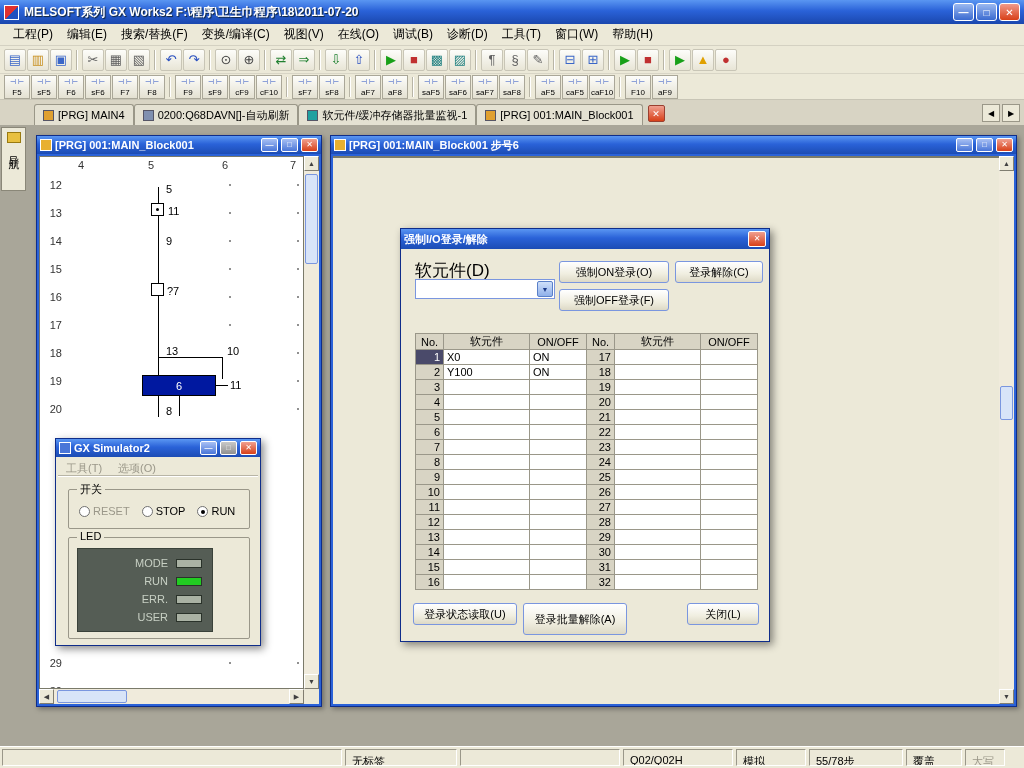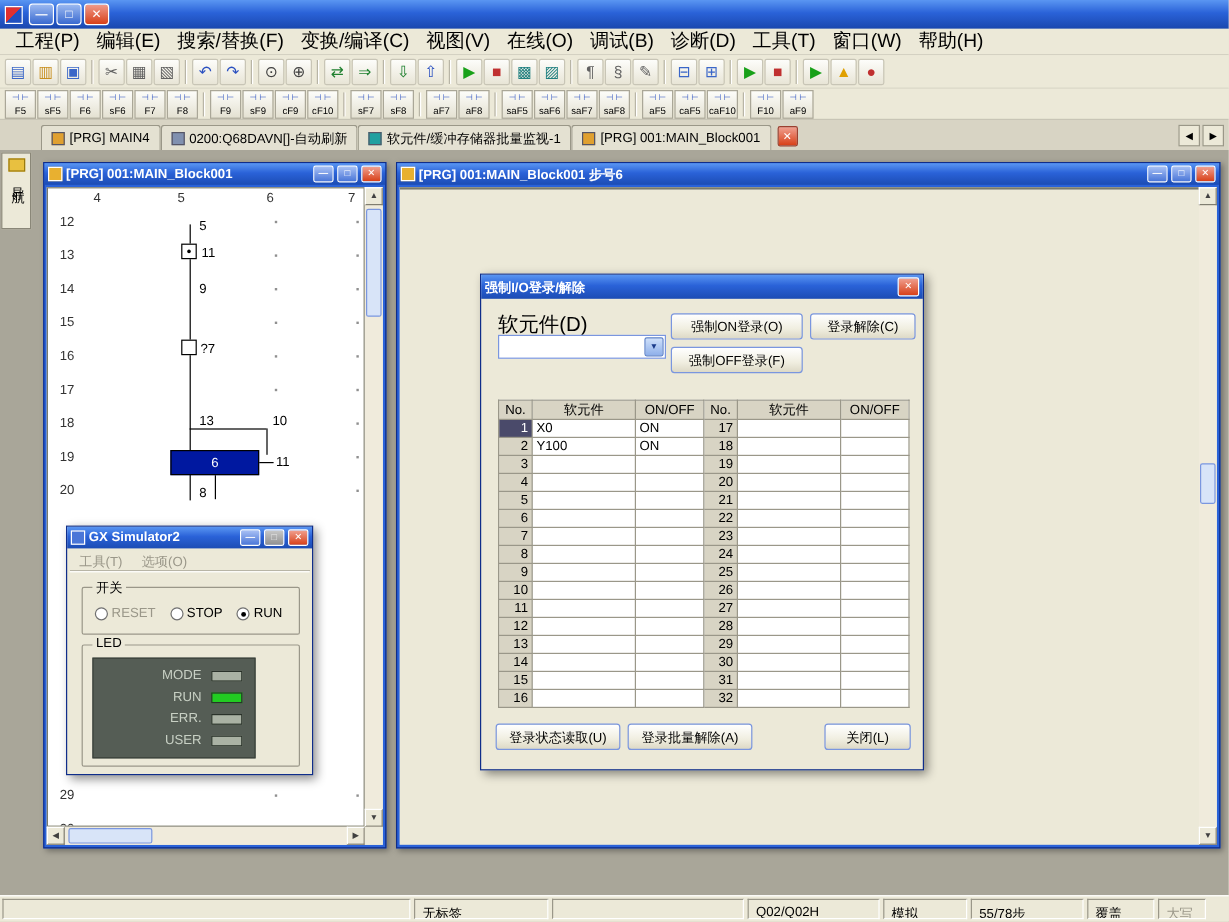--- a/index.html
+++ b/index.html
@@ -9,21 +9,21 @@
 
 #titlebar{position:absolute;left:0;top:0;width:1024px;height:24px;background:linear-gradient(180deg,#5a96f2 0%,#2a62d8 45%,#1a47ae 100%);display:flex;align-items:center;padding:0 4px;color:#fff;}
 .app-icon{width:15px;height:15px;background:linear-gradient(135deg,#e03030 50%,#2050c0 50%);border:1px solid #fff;margin-right:5px;flex:none;}
 .title-text{font-weight:bold;font-size:12px;text-shadow:1px 1px 1px #123;white-space:nowrap;overflow:hidden;flex:1;}
 .wctrls{display:flex;gap:2px;}
 .wbtn{width:21px;height:18px;border:1px solid #fff;border-radius:3px;background:linear-gradient(180deg,#9ab8f0,#3a6ad0);color:#fff;font-size:10px;line-height:15px;text-align:center;font-weight:bold;padding:0;}
 .wbtn.close{background:linear-gradient(180deg,#f09a8a,#d84018);}
 
 
 #menubar{position:absolute;top:24px;left:0;width:1024px;height:22px;background:#ece9d8;border-bottom:1px solid #d4d1c2;display:flex;align-items:center;padding:0 6px;}
-.menu-item{padding:3px 7px;font-size:16px;}
+.menu-item{padding:3px 7px;font-size:12px;}
 
 
 #tb1{position:absolute;top:46px;left:0;width:1024px;height:28px;background:#ece9d8;display:flex;align-items:center;padding:0 4px;gap:1px;border-bottom:1px solid #d8d5c6;}
 .ticon{width:22px;height:22px;border:1px solid #c8c5b6;border-radius:2px;background:linear-gradient(#fdfdfa,#e8e5d6);display:flex;align-items:center;justify-content:center;font-size:13px;padding:0;}
 .tsep{width:2px;height:20px;border-left:1px solid #b8b5a6;border-right:1px solid #fff;margin:0 3px;}
 #tb2{position:absolute;top:74px;left:0;width:1024px;height:26px;background:#ece9d8;display:flex;align-items:center;padding:0 4px;gap:1px;border-bottom:1px solid #c8c5b6;}
 .kbtn{width:26px;height:24px;border:1px solid #aaa798;background:linear-gradient(#fdfdfa,#e4e1d2);display:flex;flex-direction:column;align-items:center;justify-content:space-between;padding:2px 1px 1px 1px;}
 .ksym{font-size:7px;color:#2a50c0;line-height:8px;}
 .kcap{font-size:8px;line-height:9px;}
 
@@ -81,21 +81,21 @@
 #force-dialog .tbar{height:20px;}
 .dlg-body{position:absolute;left:2px;right:2px;top:22px;bottom:2px;background:#ece9d8;}
 .dlg-label{position:absolute;left:12px;top:8px;font-size:17px;}
 .combo{position:absolute;left:12px;top:28px;width:140px;height:20px;background:#fff;border:1px solid #7a96df;}
 .combo .arrow{position:absolute;right:1px;top:1px;bottom:1px;width:16px;background:linear-gradient(#cfe0fa,#8fb0ea);border:1px solid #5a80c8;border-radius:2px;text-align:center;font-size:7px;color:#1a3a8a;line-height:16px;}
 .xpbtn{position:absolute;border:1px solid #7a96df;border-radius:3px;background:linear-gradient(180deg,#ffffff,#f0eee0 60%,#ddd9c6);font-size:11px;padding:0;}
 #btn-on{left:156px;top:10px;width:110px;height:22px;}
 #btn-cancelreg{left:272px;top:10px;width:88px;height:22px;}
 #btn-off{left:156px;top:38px;width:110px;height:22px;}
 #btn-read{left:10px;top:352px;width:104px;height:22px;}
-#btn-batch{left:120px;top:352px;width:104px;height:22px;}
+#btn-batch{left:120px;top:352px;width:104px;height:32px;}
 #btn-close-dlg{left:284px;top:352px;width:72px;height:22px;}
 #ftable{position:absolute;left:12px;top:82px;border-collapse:collapse;background:#fff;table-layout:fixed;}
 #ftable th,#ftable td{border:1px solid #9a9789;font-size:11px;height:15px;padding:0 3px;font-weight:normal;overflow:hidden;white-space:nowrap;}
 #ftable th{background:#d8d4c4;text-align:center;}
 #ftable td.no{background:#d8d4c4;text-align:right;}
 #ftable tr:first-child td:first-child{background:#4a4a6a;color:#fff;}
 
 
 #simulator{position:absolute;left:55px;top:313px;width:206px;height:208px;border:1px solid #0f2d8a;background:#ece9d8;box-shadow:3px 3px 8px rgba(0,0,0,.45);}
 .sim-body{position:absolute;left:2px;right:2px;top:20px;bottom:2px;background:#ece9d8;}
@@ -119,20 +119,21 @@
 .seg{border:1px solid;border-color:#9a9789 #fff #fff #9a9789;padding:4px 6px;font-size:11px;white-space:nowrap;overflow:hidden;flex:none;}
 .seg.dim{color:#9a9789;}
 </style>
 </head>
 <body>
 
 <div id="app">
 
   <div id="titlebar">
     <span class="app-icon"></span>
+    <span class="title-text">MELSOFT系列 GX Works2 F:\程序\卫生巾程序\18\2011-07-20</span>
     <span class="wctrls">
       <button class="wbtn">—</button>
       <button class="wbtn">□</button>
       <button class="wbtn close">✕</button>
     </span>
   </div>
 
   <div id="menubar">
       <div class="menu-item">工程(P)</div>
       <div class="menu-item">编辑(E)</div>

